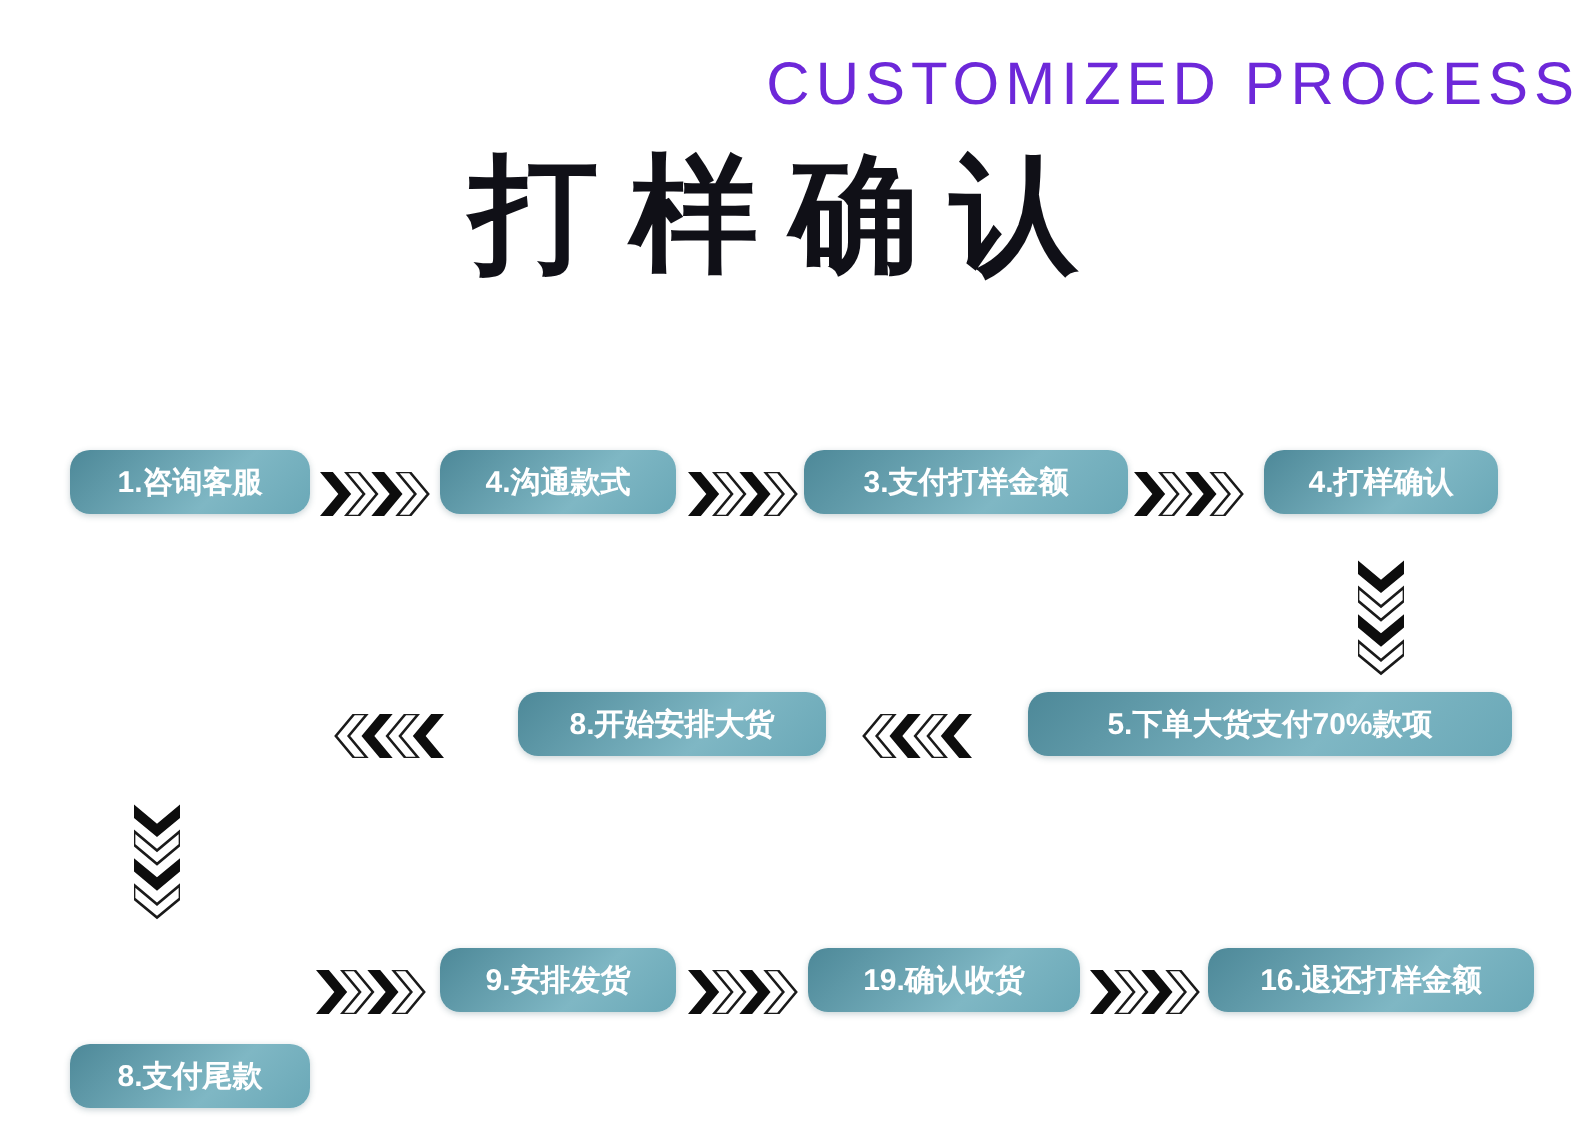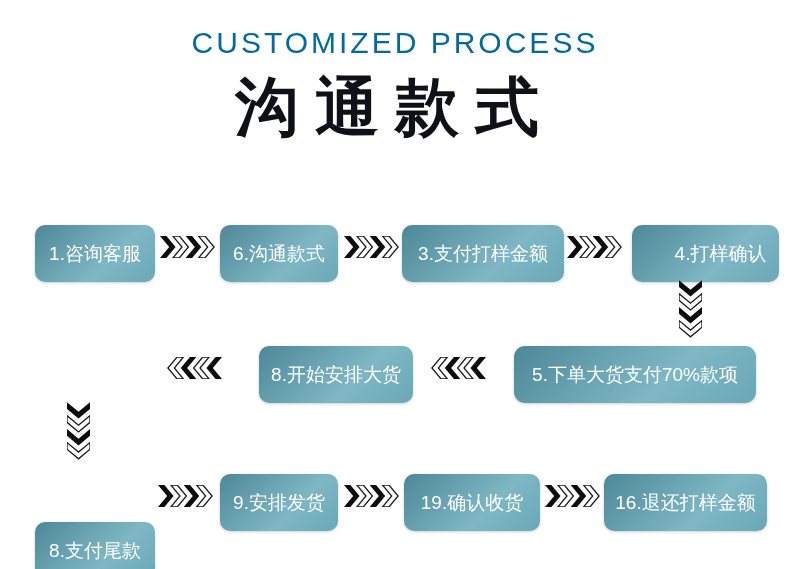--- a/index.html
+++ b/index.html
@@ -1,56 +1,56 @@
 <!DOCTYPE html>
 <html><head>
 <meta charset="utf-8">
 <style>
   html,body{margin:0;padding:0;background:#ffffff;}
   body{font-family:"Liberation Sans", sans-serif;}
   .page{position:relative;width:790px;height:569px;background:#ffffff;overflow:hidden;}
 
   .subtitle{
     position:absolute;left:0;top:26px;width:100%;
-    text-align:center;font-size:30px;font-weight:500;color:#0369a1;
+    text-align:right;font-size:30px;font-weight:500;color:#6d28d9;
     letter-spacing:3px;
   }
   .title{
     position:absolute;left:0;top:64px;width:100%;
     text-align:center;font-size:64px;font-weight:900;color:#101017;
     letter-spacing:16px;
   }
 
   .step{
-    position:absolute;height:57px;border-radius:10px;
+    position:absolute;height:32px;border-radius:10px;
     background:linear-gradient(135deg,#4d8898 0%,#7fb7c4 62%,#6aa8b7 100%);
-    color:#ffffff;font-size:19px;font-weight:400;
+    color:#ffffff;font-size:15px;font-weight:700;
     display:flex;align-items:center;justify-content:center;
     white-space:nowrap;
     box-shadow:0 1px 3px rgba(40,80,90,.25);
   }
 
   .arrow{position:absolute;}
   .ch-solid{fill:#0d0d0d;}
   .ch-out{fill:#ffffff;stroke:#1a1a1a;stroke-width:1.4;}
 
   
   .b1{left:35px;top:225px;width:120px;}
   .b2{left:220px;top:225px;width:118px;}
   .b3{left:402px;top:225px;width:162px;}
-  .b4{left:632px;top:225px;width:117px;padding-left:30px;}
+  .b4{left:632px;top:225px;width:117px;}
   .a1{left:160px;top:236px;}
   .a2{left:344px;top:236px;}
   .a3{left:567px;top:236px;}
   .d1{left:679px;top:280px;}
 
   
   .b7{left:35px;top:346px;width:120px;}
   .b6{left:259px;top:346px;width:154px;}
-  .b5{left:514px;top:346px;width:242px;border-radius:11px;}
+  .b5{left:514px;top:346px;width:242px;}
   .a4{left:167px;top:357px;}
   .a5{left:431px;top:357px;}
   .d2{left:67px;top:402px;}
 
   
   .b8{left:35px;top:474px;width:120px;margin-top:48px;}
   .b9{left:220px;top:474px;width:118px;}
   .b10{left:404px;top:474px;width:136px;}
   .b11{left:604px;top:474px;width:163px;}
   .a6{left:158px;top:485px;}
@@ -67,27 +67,27 @@
       <polygon class="ch-out" transform="translate(14,0)" points="0,0 7,0 17,12 7,24 0,24 10,12"></polygon>
       <polygon class="ch-solid" transform="translate(28,0)" points="0,0 7,0 17,12 7,24 0,24 10,12"></polygon>
       <polygon class="ch-out" transform="translate(42,0)" points="0,0 7,0 17,12 7,24 0,24 10,12"></polygon>
     </g>
   </defs>
 </svg>
 
 <div class="page">
 
   <div class="subtitle">CUSTOMIZED PROCESS</div>
-  <div class="title">沟通款式</div>
+  <div class="title">打样确认</div>
 
   <div class="step b1">1.咨询客服</div>
   <svg class="arrow a1" viewBox="0 0 60 24" width="55" height="22">
       <use href="#chevR"></use>
     </svg>
-  <div class="step b2">6.沟通款式</div>
+  <div class="step b2">4.沟通款式</div>
   <svg class="arrow a2" viewBox="0 0 60 24" width="55" height="22">
       <use href="#chevR"></use>
     </svg>
   <div class="step b3">3.支付打样金额</div>
   <svg class="arrow a3" viewBox="0 0 60 24" width="55" height="22">
       <use href="#chevR"></use>
     </svg>
   <div class="step b4">4.打样确认</div>
 
   <svg class="arrow d1" viewBox="0 0 24 60" width="23" height="58">

